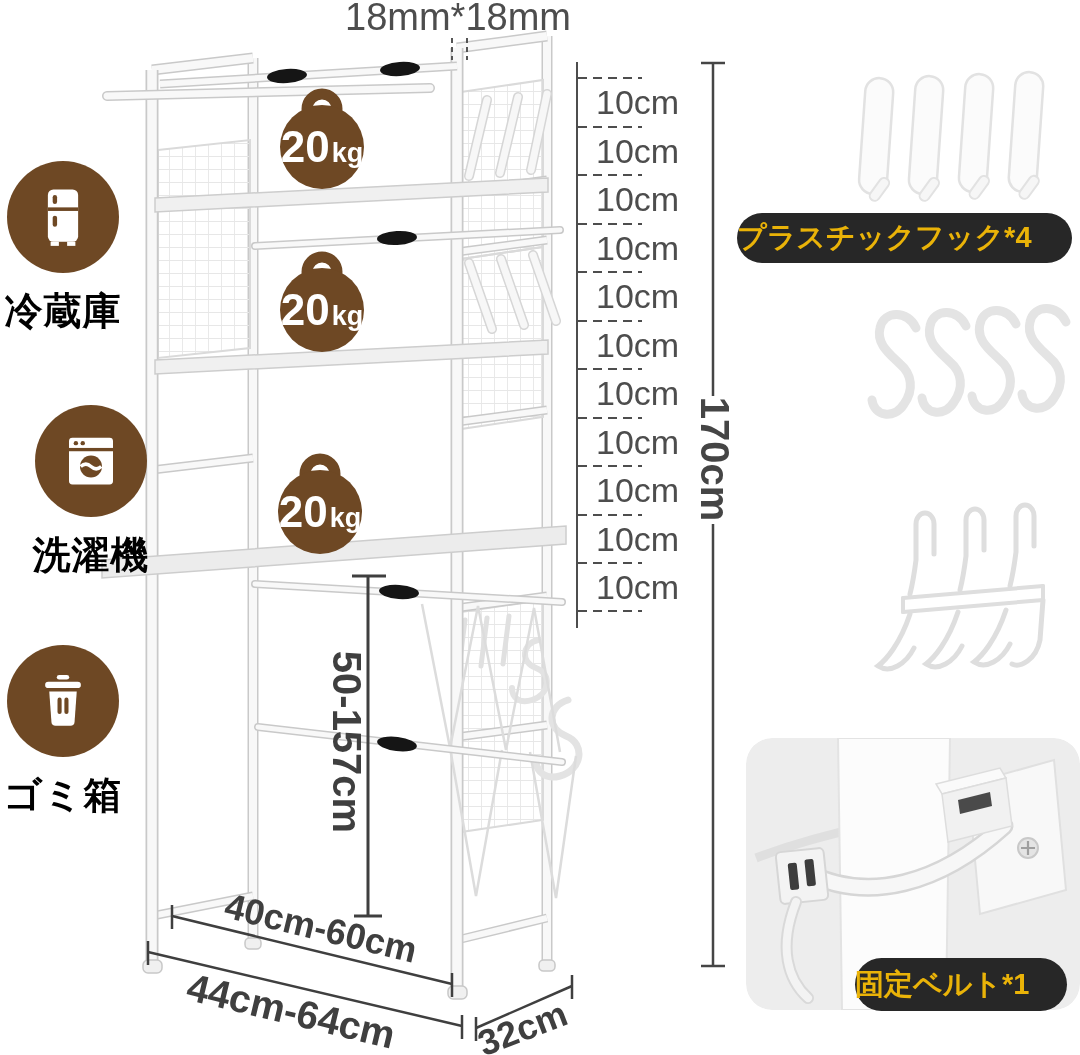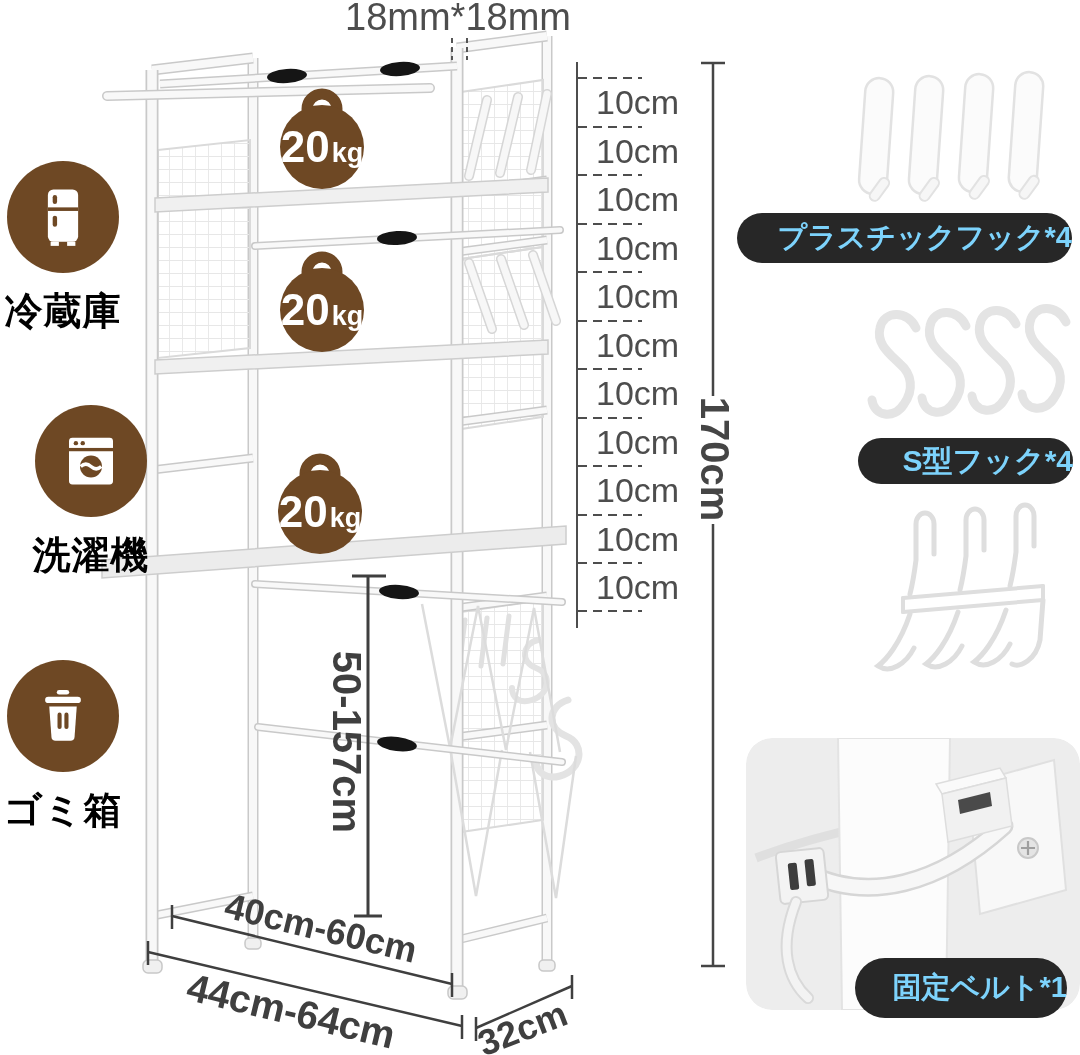--- a/index.html
+++ b/index.html
@@ -3,26 +3,26 @@
 <meta charset="utf-8">
 <style>
   html,body{margin:0;padding:0;background:#fff;}
   .stage{position:relative;width:1080px;height:1055px;background:#fff;overflow:hidden;
          font-family:"Liberation Sans","DejaVu Sans",sans-serif;}
   .stage svg.main{position:absolute;left:0;top:0;font-family:inherit;}
   .legend-item{position:absolute;width:124px;display:flex;flex-direction:column;align-items:center;}
   .legend-circle{width:112px;height:112px;border-radius:50%;background:#6e4824;
                  display:flex;align-items:center;justify-content:center;}
   .legend-label{margin-top:13px;font-size:38px;font-weight:700;color:#000000;letter-spacing:1px;white-space:nowrap;}
-  .pill{position:absolute;background:#272727;color:#7dd3fc;border-radius:40px;
-        display:flex;align-items:center;justify-content:flex-end;font-weight:700;white-space:nowrap;}
+  .pill{position:absolute;background:#272727;color:#eab308;border-radius:40px;
+        display:flex;align-items:center;justify-content:flex-start;font-weight:700;white-space:nowrap;}
   .pill-1{left:737px;top:213px;width:335px;height:50px;font-size:29px;}
   .pill-2{left:858px;top:438px;width:215px;height:46px;font-size:30px;}
   .pill-3{left:855px;top:665px;width:220px;height:47px;font-size:30px;}
-  .pill-4{left:855px;top:958px;width:212px;height:60px;font-size:29px;}
+  .pill-4{left:855px;top:958px;width:212px;height:53px;font-size:29px;}
 </style>
 </head>
 <body>
 
 <div class="stage">
 
 <svg class="main" width="1080" height="1055" viewBox="0 0 1080 1055">
   <defs>
     <pattern id="mesh" width="13" height="13" patternUnits="userSpaceOnUse">
       <path d="M13 0H0V13" fill="none" stroke="#e7e7e7" stroke-width="1.8"></path>
@@ -314,36 +314,33 @@
       <rect x="8" y="14.5" width="32" height="2.4" fill="#6e4824"></rect>
       <circle cx="13" cy="11" r="1.6" fill="#6e4824"></circle>
       <circle cx="18" cy="11" r="1.6" fill="#6e4824"></circle>
       <circle cx="24" cy="28" r="8" fill="#6e4824"></circle>
       <path d="M16.5 28 q3.75 -3.4 7.5 0 q3.75 3.4 7.5 0" fill="none" stroke="#fff" stroke-width="2.6"></path>
     </svg>
   </div>
   <span class="legend-label">洗濯機</span>
 </div>
 
-<div class="legend-item" style="left:1px;top:660px;">
+<div class="legend-item" style="left:1px;top:645px;">
   <div class="legend-circle">
     <svg width="66" height="66" viewBox="0 0 48 48">
       <rect x="19.5" y="5" width="9" height="3.4" rx="1.7" fill="#fff"></rect>
       <rect x="11" y="10" width="26" height="4.6" rx="2.3" fill="#fff"></rect>
       <path d="M14 17 h20 l-1.6 22.3 q-0.2 2.7 -3 2.7 h-10.8 q-2.8 0 -3 -2.7 Z" fill="#fff"></path>
       <rect x="20" y="21.5" width="3" height="12" rx="1.5" fill="#6e4824"></rect>
       <rect x="25" y="21.5" width="3" height="12" rx="1.5" fill="#6e4824"></rect>
     </svg>
   </div>
   <span class="legend-label">ゴミ箱</span>
 </div>
 
 <div class="pill pill-1">
   <span>プラスチックフック*4</span>
 </div>
-<div class="pill pill-2">
-  <span>S型フック*4</span>
-</div>
 <div class="pill pill-4">
   <span>固定ベルト*1</span>
 </div>
 
 </div>
 
 </body></html>

